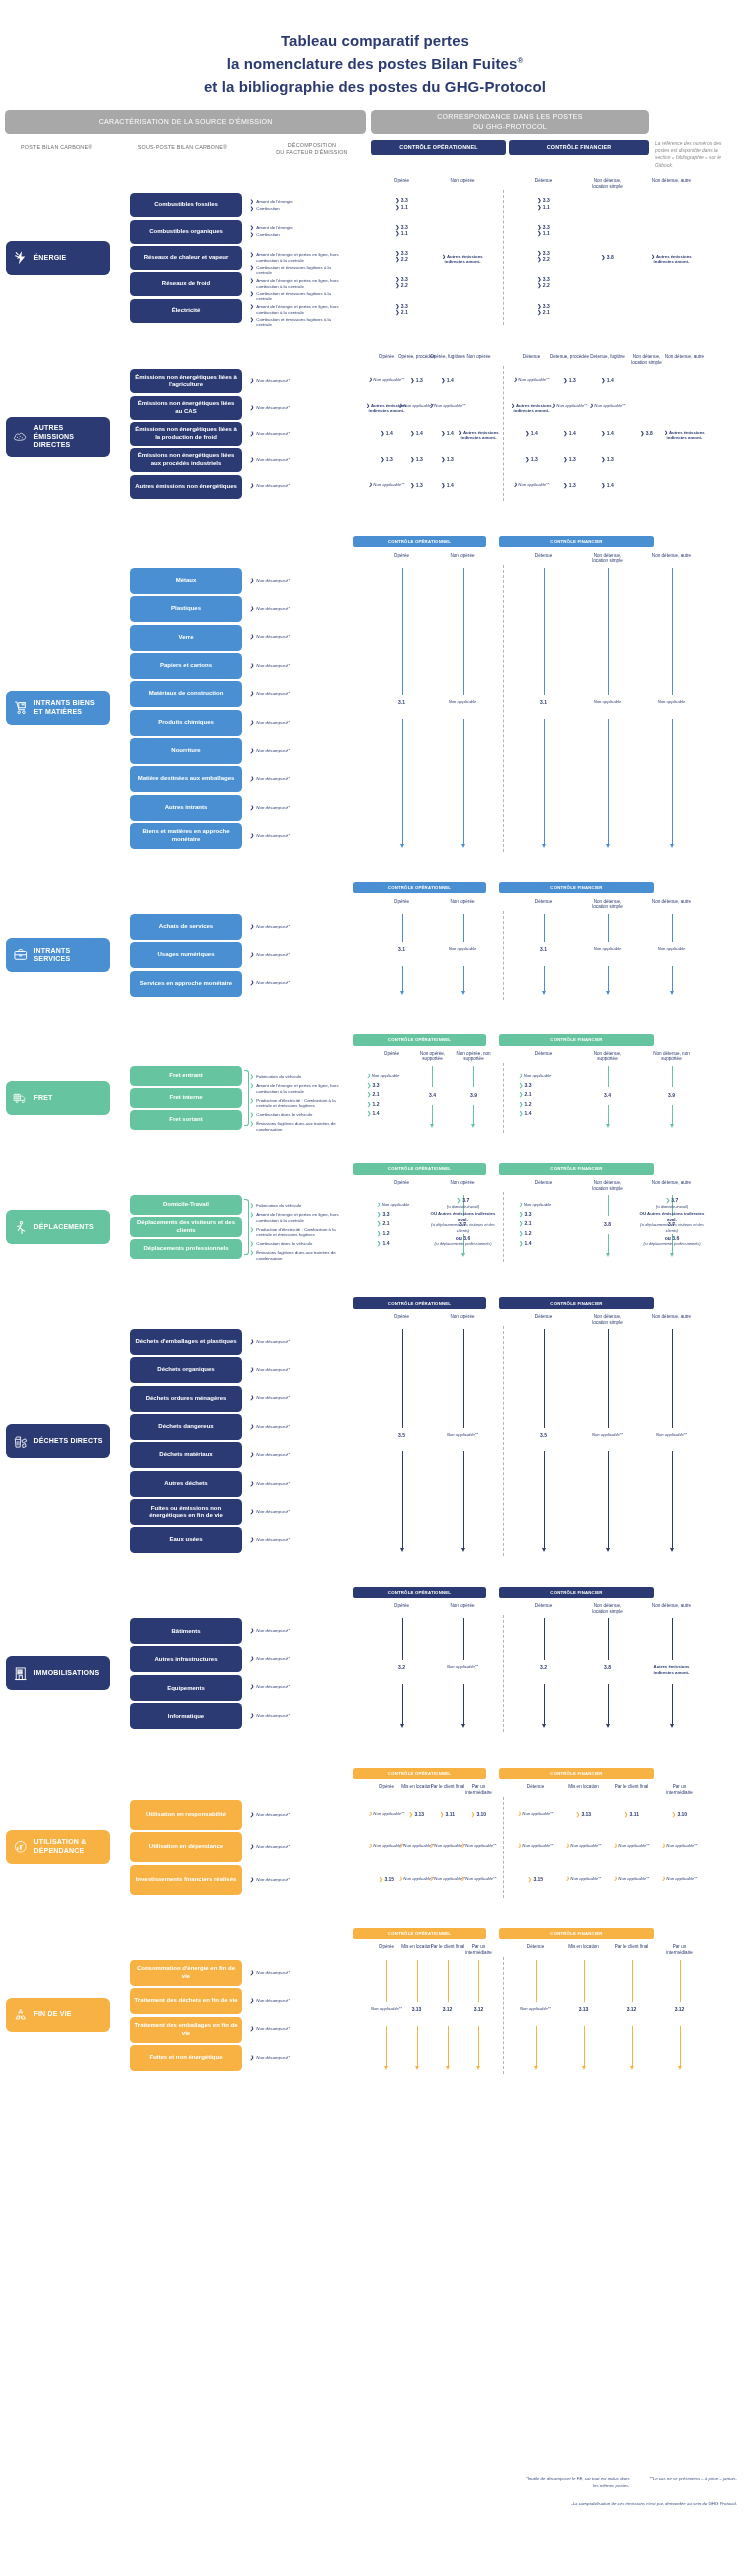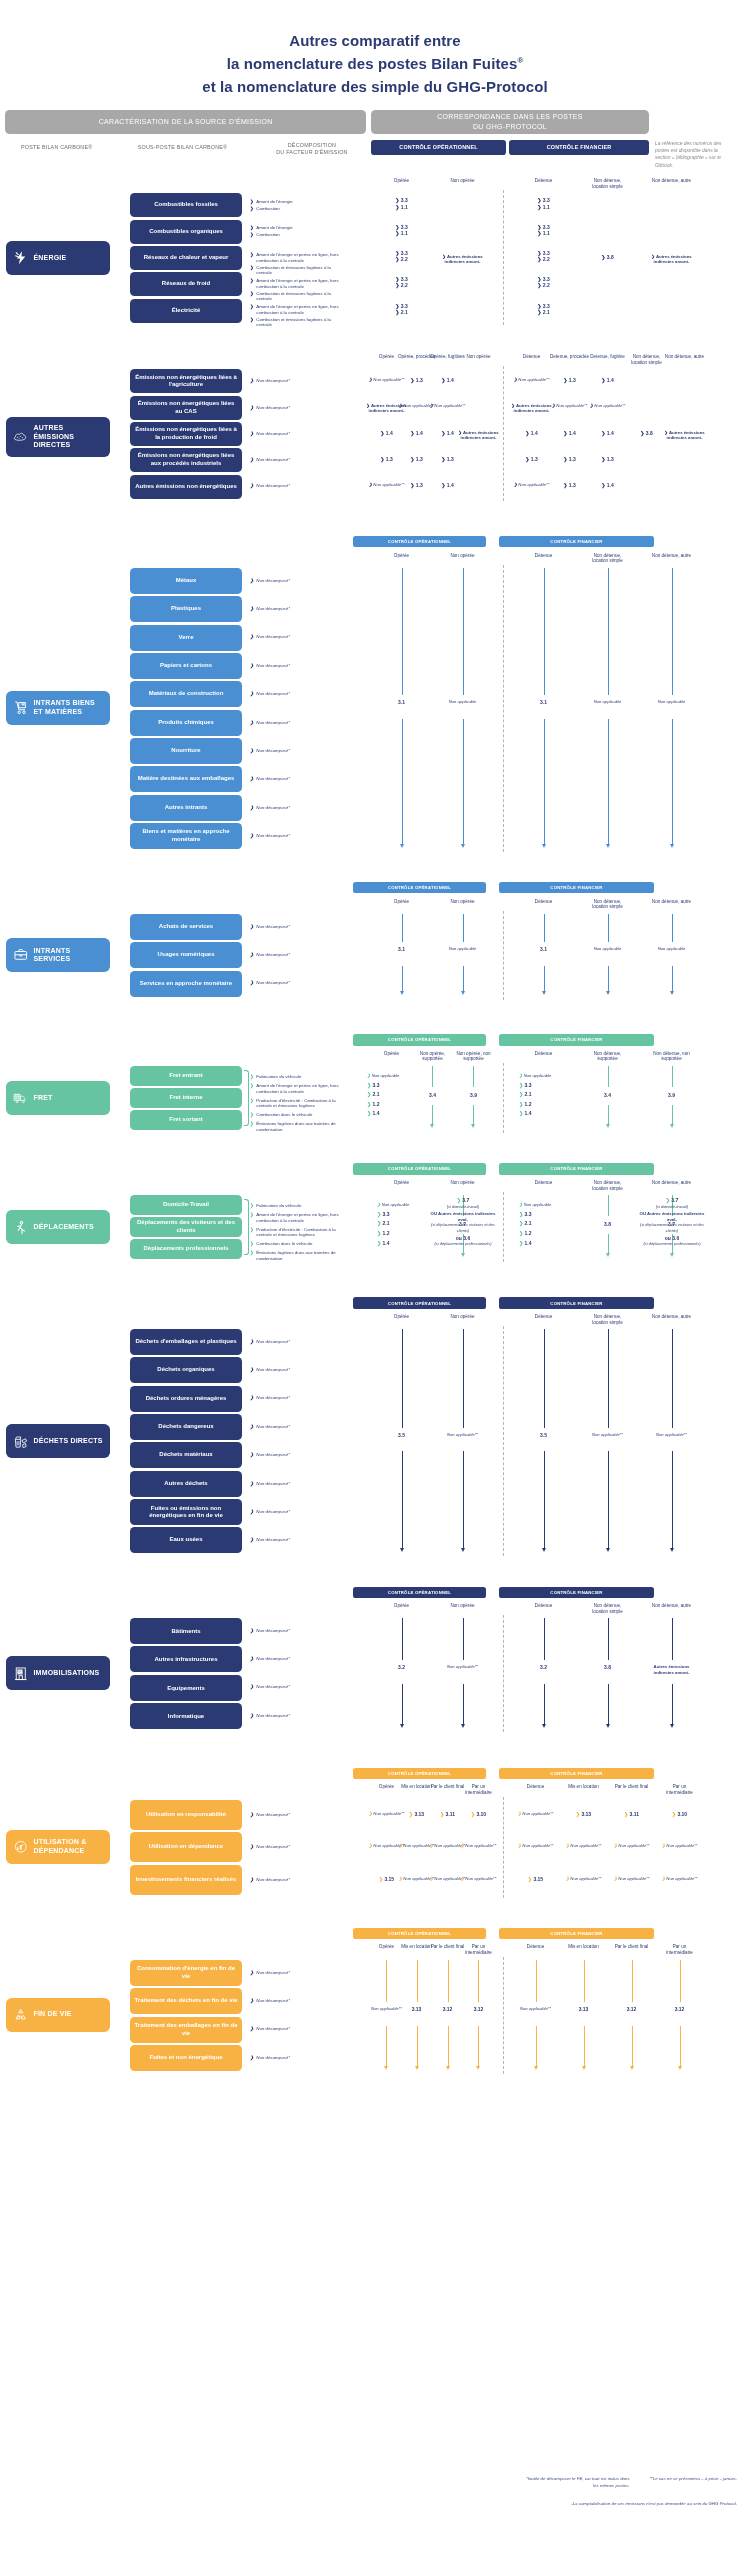--- a/index.html
+++ b/index.html
@@ -117,23 +117,23 @@
   .footnotes .fn-a { width:108px; text-align:right; }
   .footnotes .fn-b { width:98px; text-align:right; }
   .footnotes .fn-c { margin-top:11.3px; text-align:right; }
 </style>
 </head>
 <body>
 
 <div class="page">
 
   <div class="title">
-    <div>Autres comparatif entre</div>
+    <div>Tableau comparatif pertes</div>
     <div><span>la nomenclature des postes Bilan Fuites</span><sup>®</sup></div>
-    <div>et la nomenclature des simple du GHG-Protocol</div>
+    <div>et la bibliographie des postes du GHG-Protocol</div>
   </div>
 
   <div class="header-row">
     <div class="band b1">CARACTÉRISATION DE LA SOURCE D'ÉMISSION</div>
     <div class="band b2" style="white-space:pre-line">CORRESPONDANCE DANS LES POSTES
 DU GHG-PROTOCOL</div>
 
     <div class="colcap c1">POSTE BILAN CARBONE®</div>
     <div class="colcap c2">SOUS-POSTE BILAN CARBONE®</div>
     <div class="colcap c3" style="white-space:pre-line">DÉCOMPOSITION

